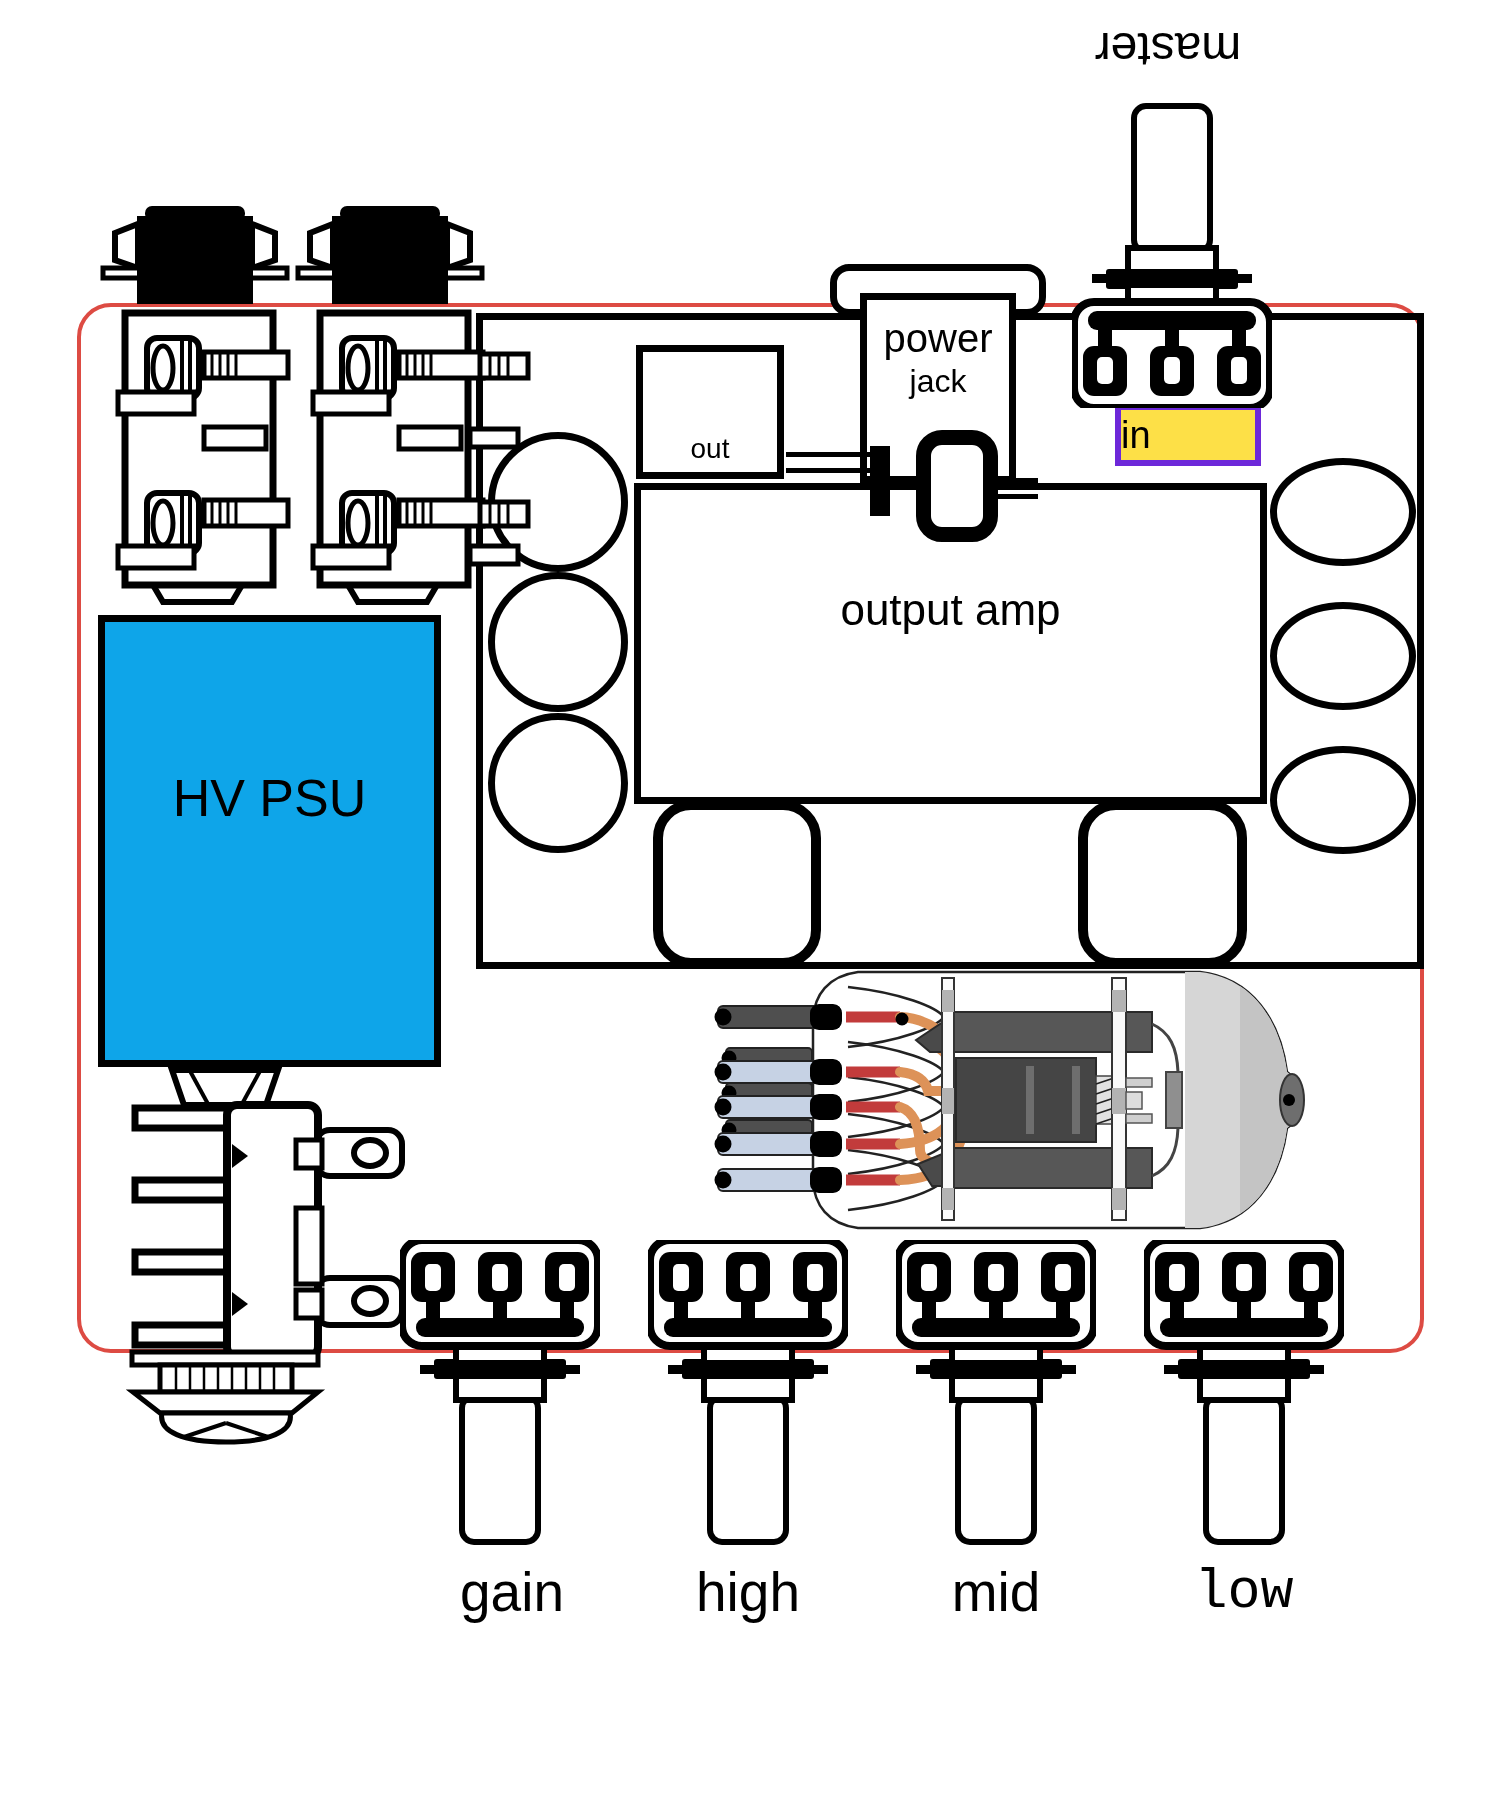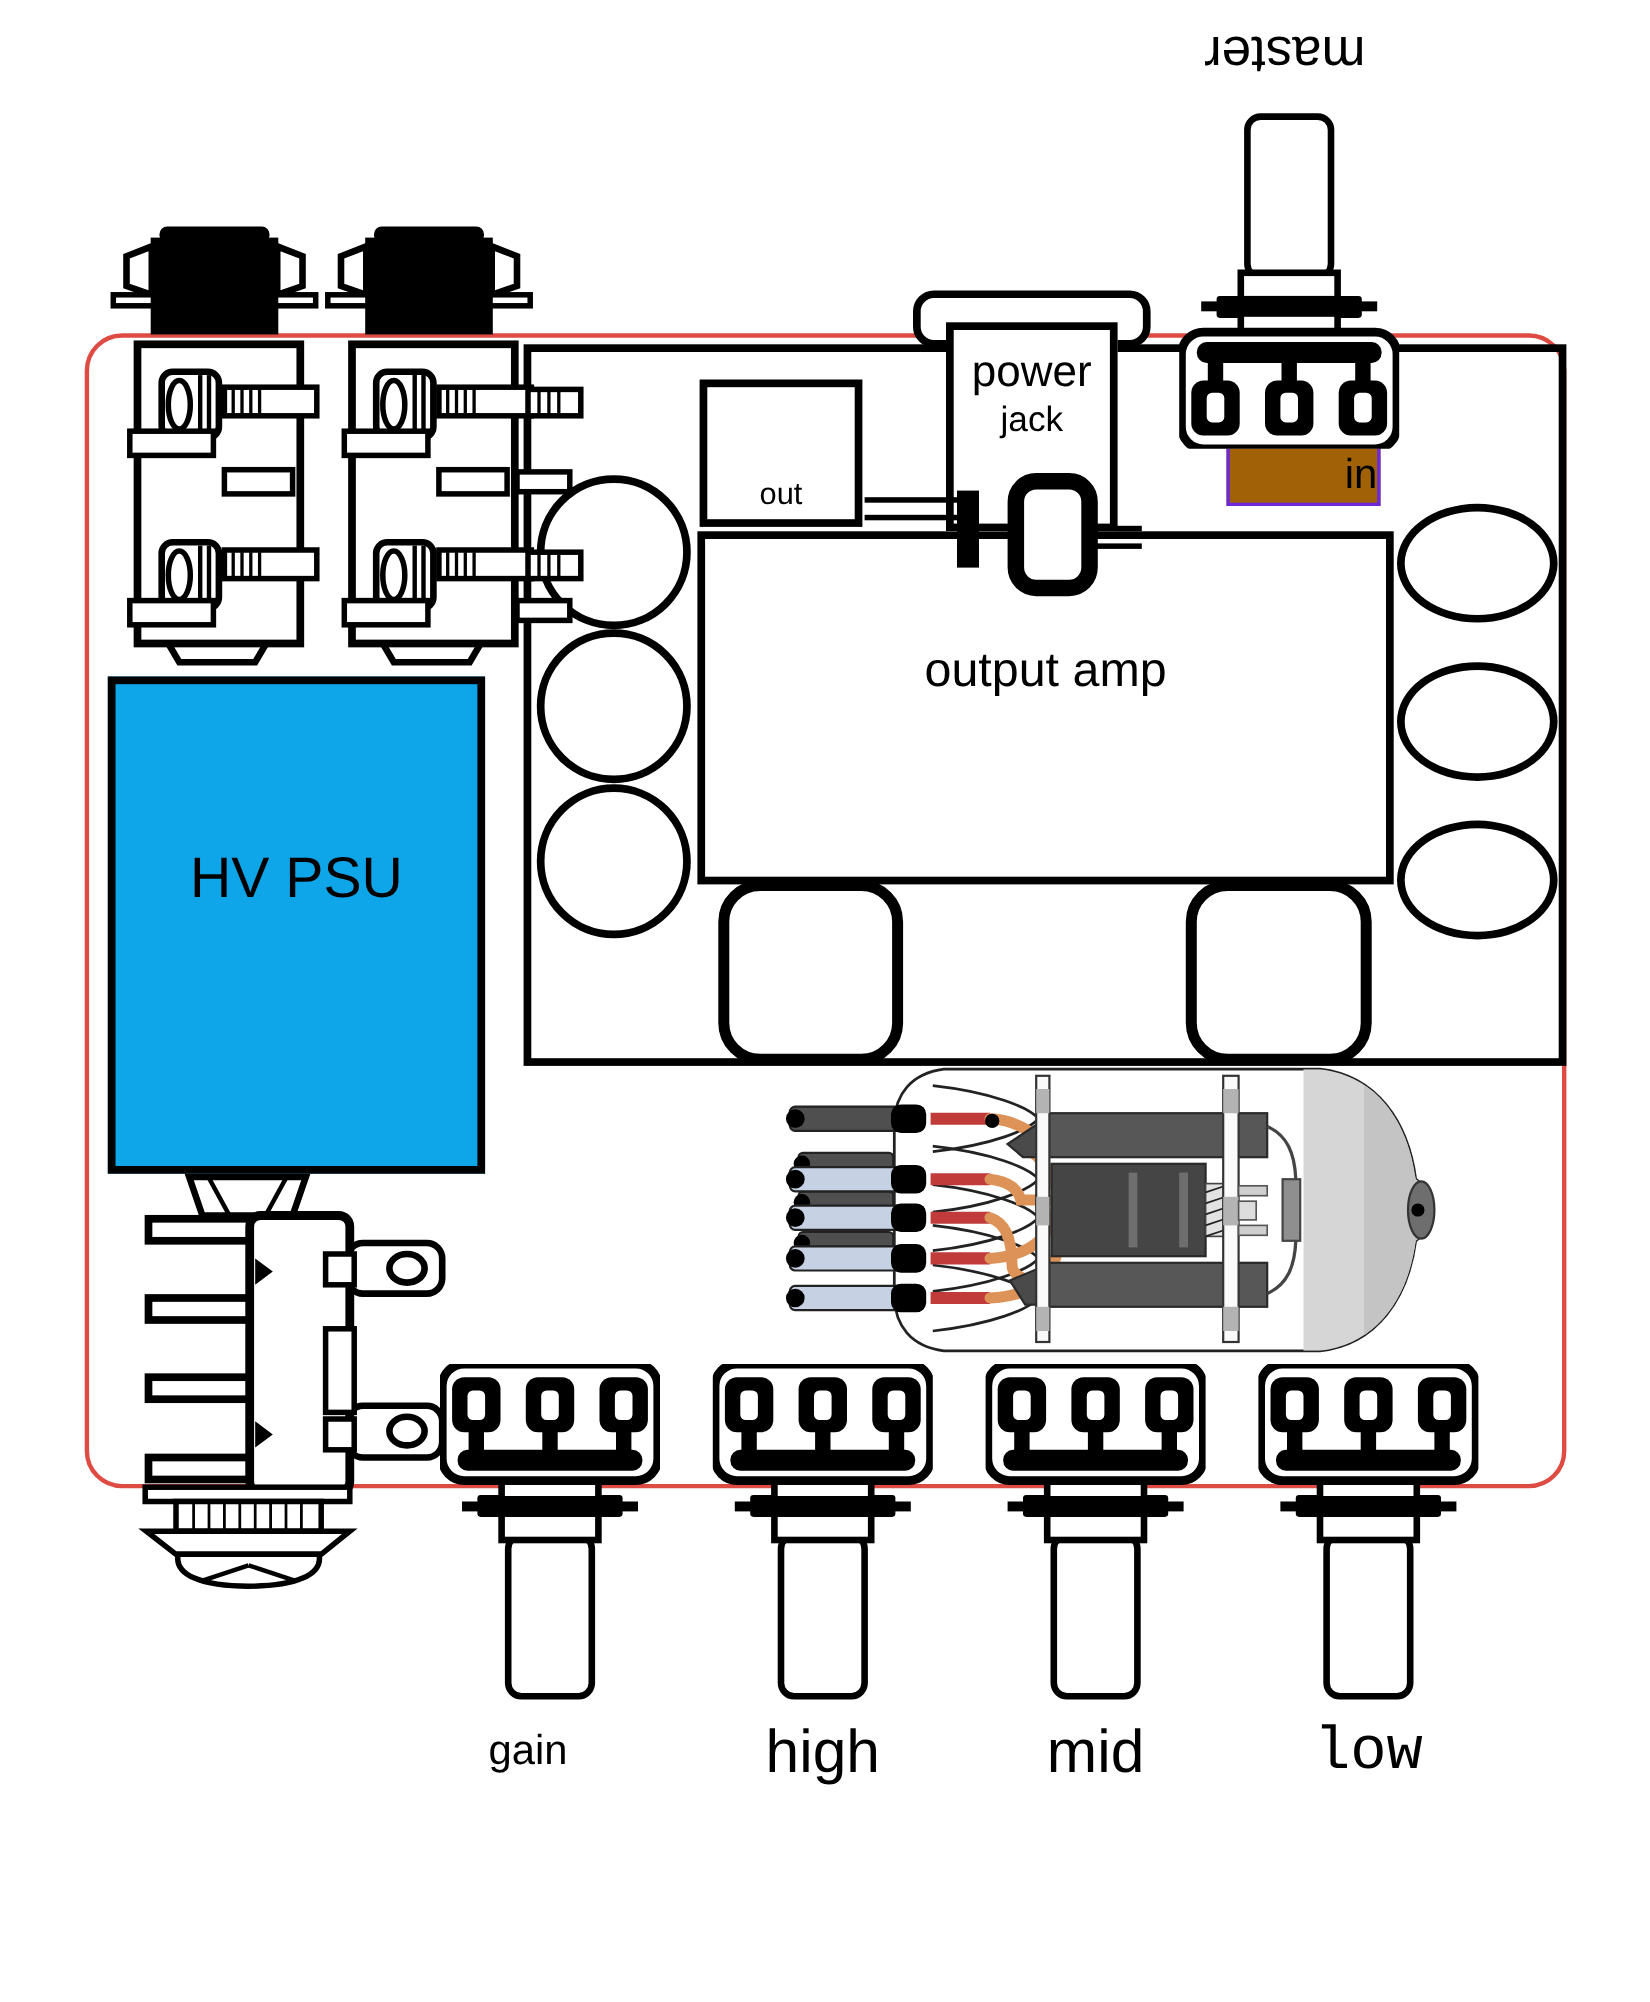--- a/index.html
+++ b/index.html
@@ -102,21 +102,21 @@
       <span class="lbl" style="font-size:32px;line-height:1.2;">jack</span>
     </div>
     <div class="abs" style="left:786px;top:452px;width:88px;height:5px;background:#000;"></div>
     <div class="abs" style="left:786px;top:468px;width:88px;height:5px;background:#000;"></div>
     <div class="abs" style="left:968px;top:478px;width:70px;height:5px;background:#000;"></div>
     <div class="abs" style="left:968px;top:494px;width:70px;height:5px;background:#000;"></div>
     <div class="abs" style="left:870px;top:446px;width:20px;height:70px;background:#000;"></div>
     <div class="abs" style="left:916px;top:430px;width:52px;height:82px;border:15px solid #000;border-radius:26px;background:#fff;"></div>
   </div>
 
-  <div class="abs" style="left:1115px;top:404px;width:134px;height:50px;border:3px solid #6d28d9;background:#a16207;display:flex;align-items:center;justify-content:flex-end;">
+  <div class="abs" style="left:1115px;top:404px;width:134px;height:50px;border:6px solid #6d28d9;background:#fde047;display:flex;align-items:center;justify-content:flex-start;">
     <span class="lbl" style="font-size:38px;">in</span>
   </div>
 
   <svg class="abs" style="left:1072px;top:98px;" width="200" height="310" viewBox="0 0 200 310">
     <use href="#knob-def" transform="translate(0,310) scale(1,-1)"></use>
   </svg>
   <div class="abs lbl center" style="left:1040px;top:20px;width:256px;height:60px;font-size:48px;transform:rotate(180deg);">master</div>
 
   <svg class="abs" style="left:90px;top:150px;" width="210" height="460" viewBox="0 0 210 460">
     <use href="#jack-top-def"></use>
@@ -292,18 +292,18 @@
   <svg class="abs" style="left:648px;top:1240px;" width="200" height="310" viewBox="0 0 200 310">
       <use href="#knob-def"></use>
     </svg>
   <svg class="abs" style="left:896px;top:1240px;" width="200" height="310" viewBox="0 0 200 310">
       <use href="#knob-def"></use>
     </svg>
   <svg class="abs" style="left:1144px;top:1240px;" width="200" height="310" viewBox="0 0 200 310">
       <use href="#knob-def"></use>
     </svg>
 
-  <div class="abs lbl center" style="left:380px;top:1558px;width:200px;height:68px;font-size:38px;">gain</div>
+  <div class="abs lbl center" style="left:412px;top:1558px;width:200px;height:68px;font-size:55px;">gain</div>
   <div class="abs lbl center" style="left:648px;top:1558px;width:200px;height:68px;font-size:55px;">high</div>
   <div class="abs lbl center" style="left:896px;top:1558px;width:200px;height:68px;font-size:55px;">mid</div>
   <div class="abs lbl center" style="left:1144px;top:1558px;width:200px;height:68px;font-size:55px;font-family:Liberation Mono, monospace;">low</div>
 
 </div>
 
 </body></html>

